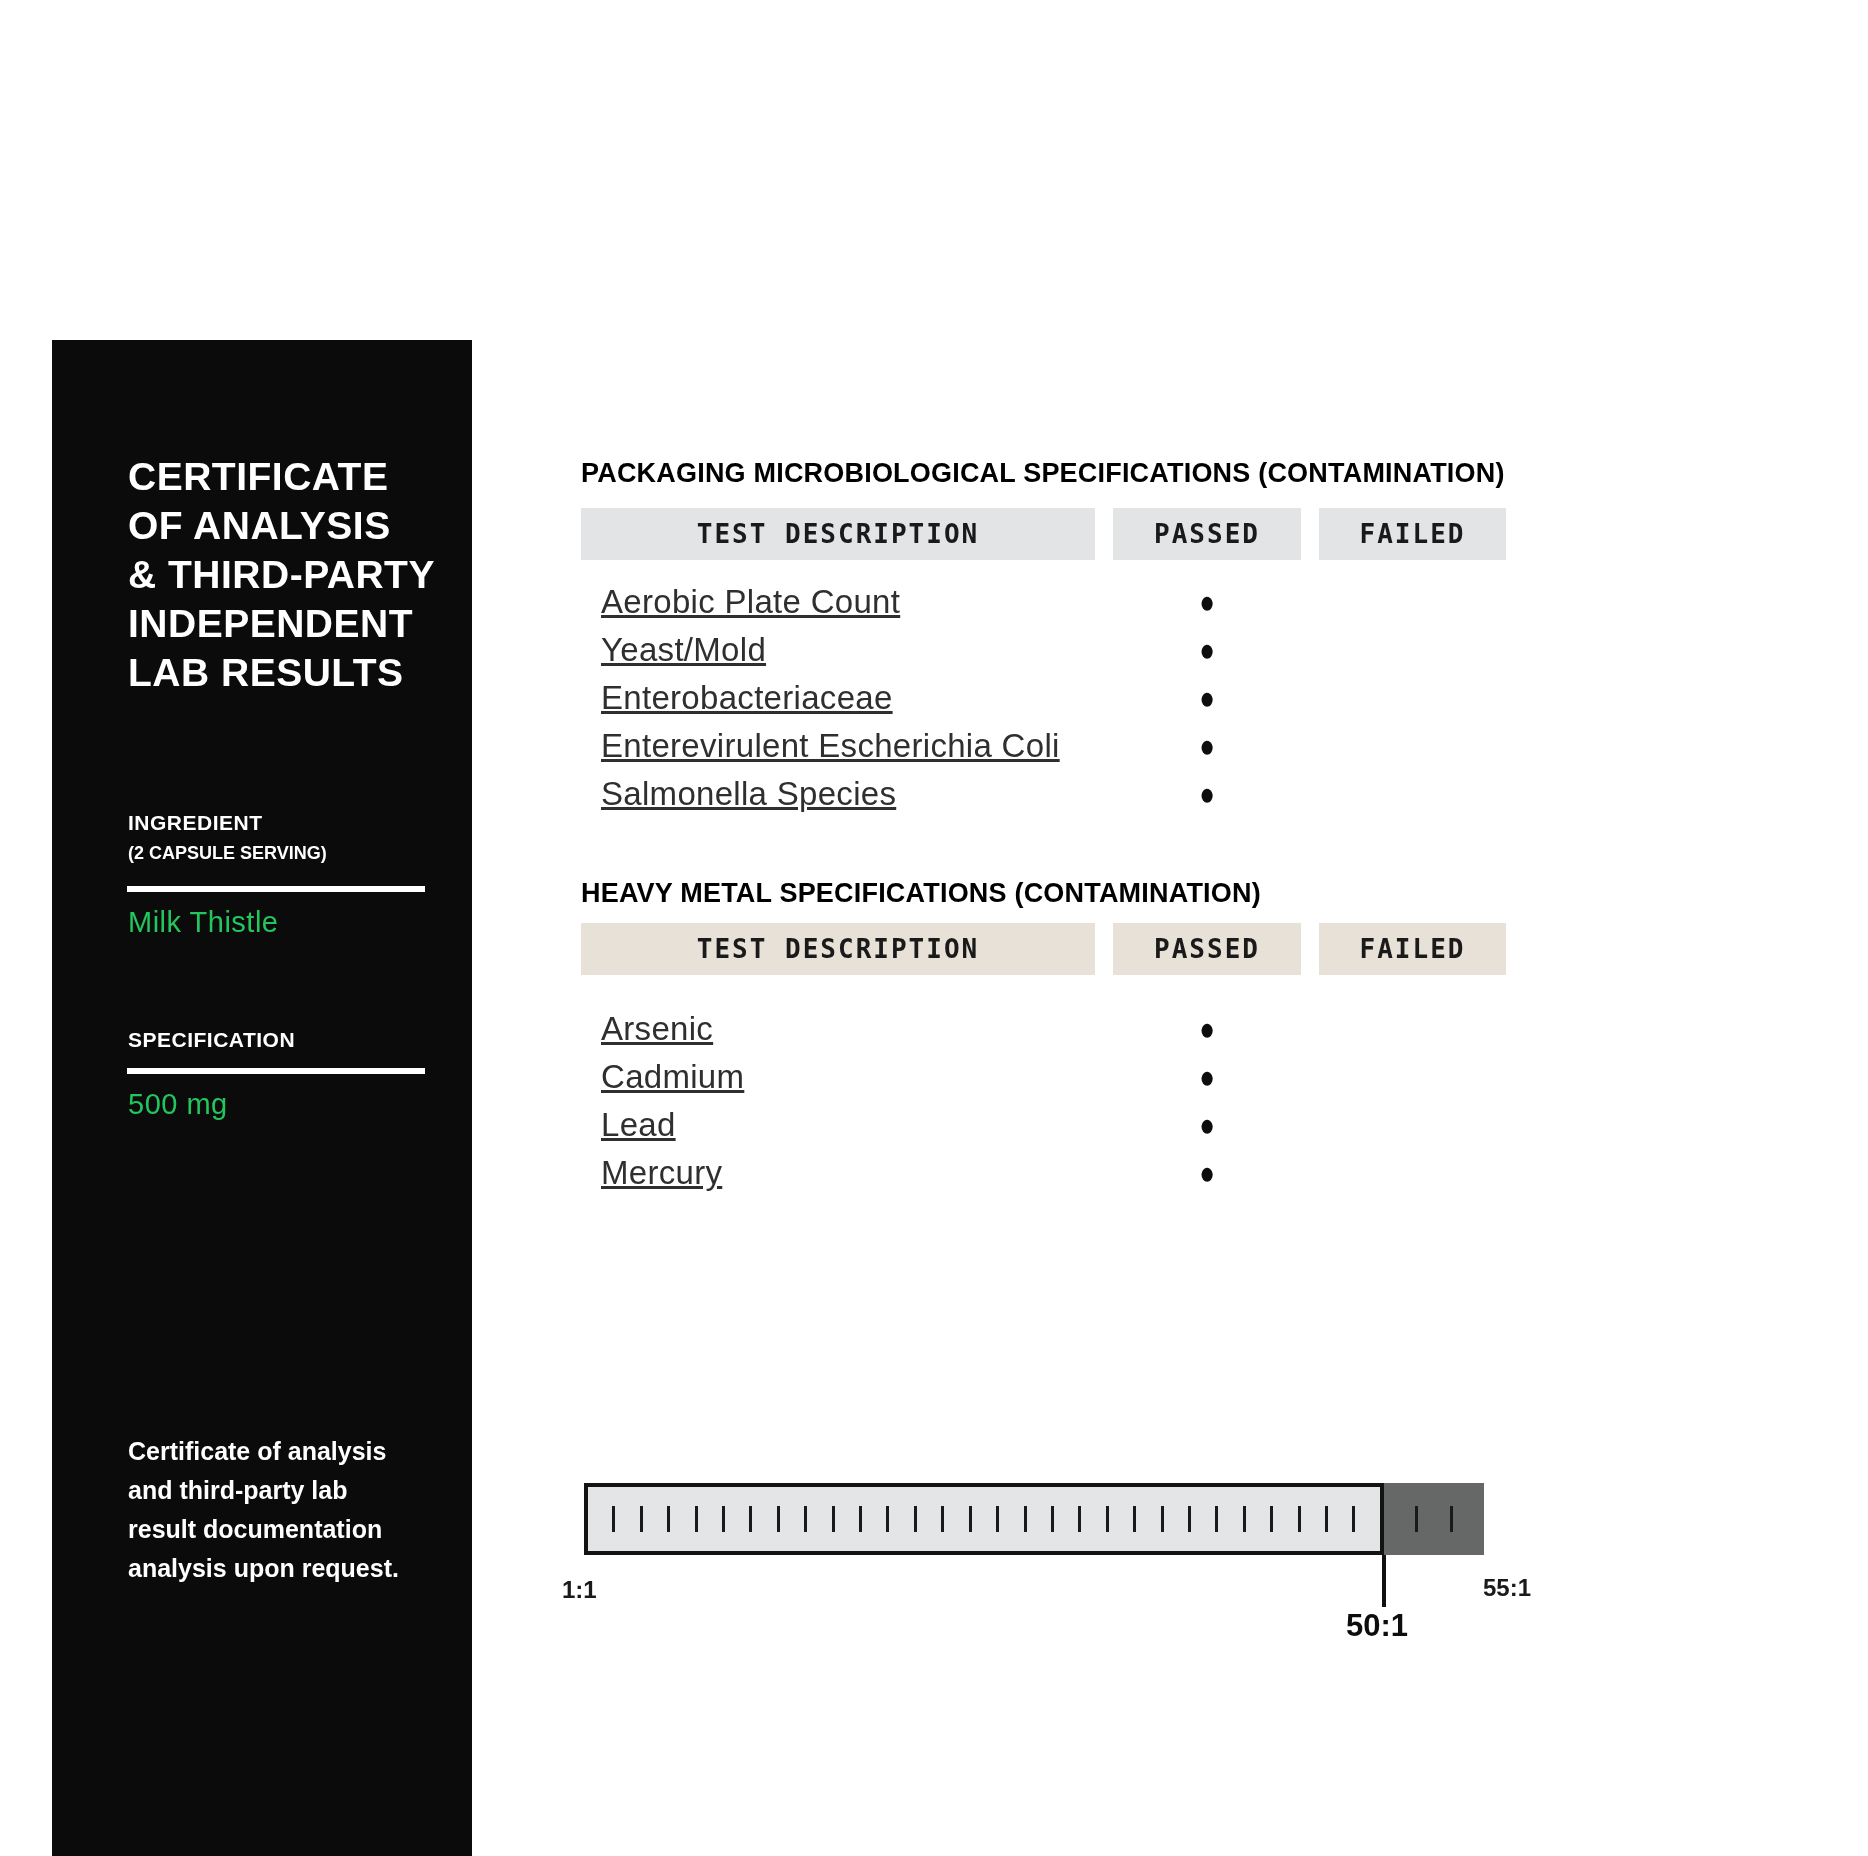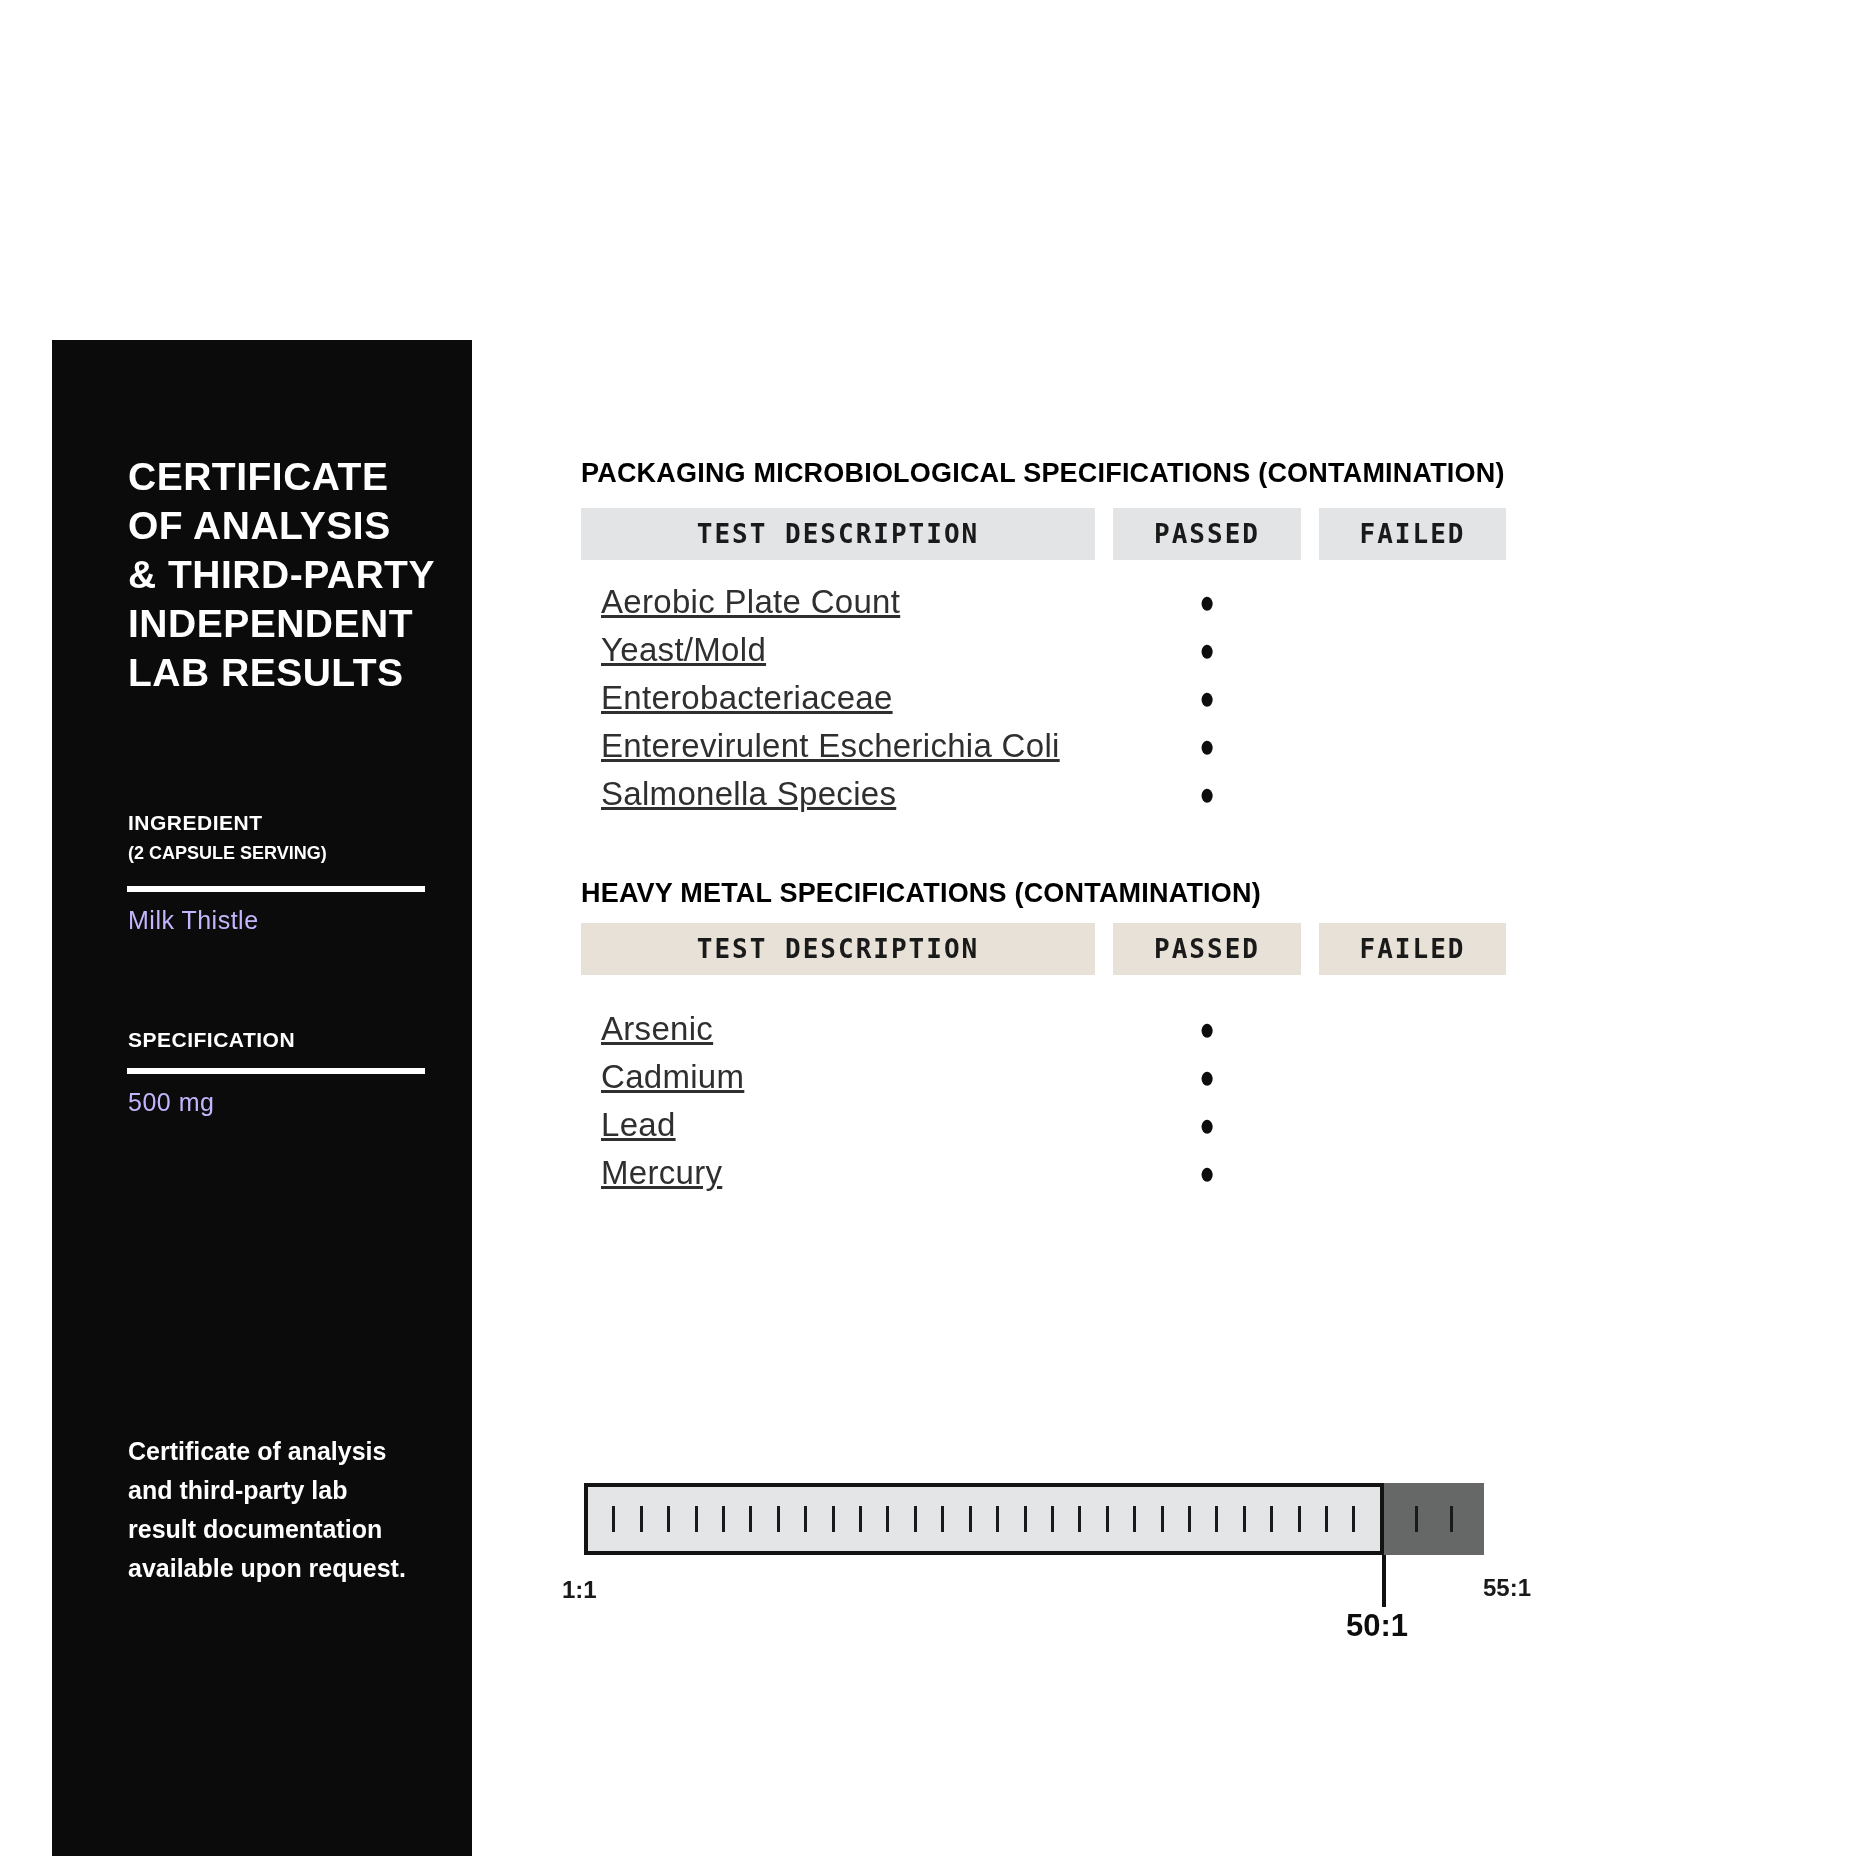--- a/index.html
+++ b/index.html
@@ -31,21 +31,21 @@
   .sb-sublabel {
     position: absolute; left: 76px; top: 503px;
     font-size: 18px; font-weight: 700; letter-spacing: 0;
   }
   .sb-rule {
     position: absolute; left: 75px;
     width: 298px; height: 6px; background: #ffffff;
   }
   .sb-value {
     position: absolute; left: 76px;
-    font-size: 25px; font-weight: 400; letter-spacing: 0.5px; color: #c4b5fd;
+    font-size: 29px; font-weight: 400; letter-spacing: 0.5px; color: #22c55e;
   }
   .sb-footnote {
     position: absolute; left: 76px; top: 1092px;
     font-size: 25px; line-height: 39px; font-weight: 700; color: #ffffff;
   }
   
   .section-heading {
     position: absolute; left: 581px;
     font-size: 27px; font-weight: 700; color: #000000; letter-spacing: 0.2px;
     white-space: nowrap;
@@ -125,21 +125,21 @@
     <div class="sb-value" style="top:566px">Milk Thistle</div>
 
     <div class="sb-label" style="top:688px">SPECIFICATION</div>
     <div class="sb-rule" style="top:728px"></div>
     <div class="sb-value" style="top:748px">500 mg</div>
 
     <div class="sb-footnote">
       <div>Certificate of analysis</div>
       <div>and third-party lab</div>
       <div>result documentation</div>
-      <div>available upon request.</div>
+      <div>analysis upon request.</div>
     </div>
   </aside>
 
   <h2 class="section-heading" style="top:458px; margin:0">PACKAGING MICROBIOLOGICAL SPECIFICATIONS (CONTAMINATION)</h2>
 
   <div class="tbl-header" style="top:508px">
     <div class="hcell" style="background-color: rgb(226, 228, 230);">TEST DESCRIPTION</div>
     <div class="hcell" style="background-color: rgb(226, 228, 230);">PASSED</div>
     <div class="hcell" style="background-color: rgb(226, 228, 230);">FAILED</div>
   </div>

